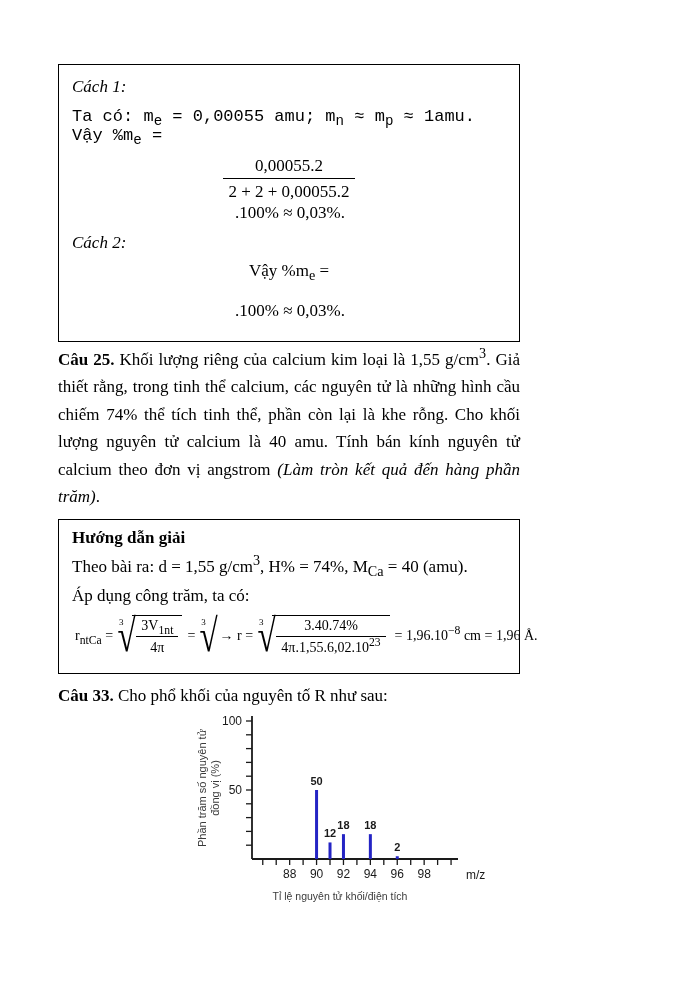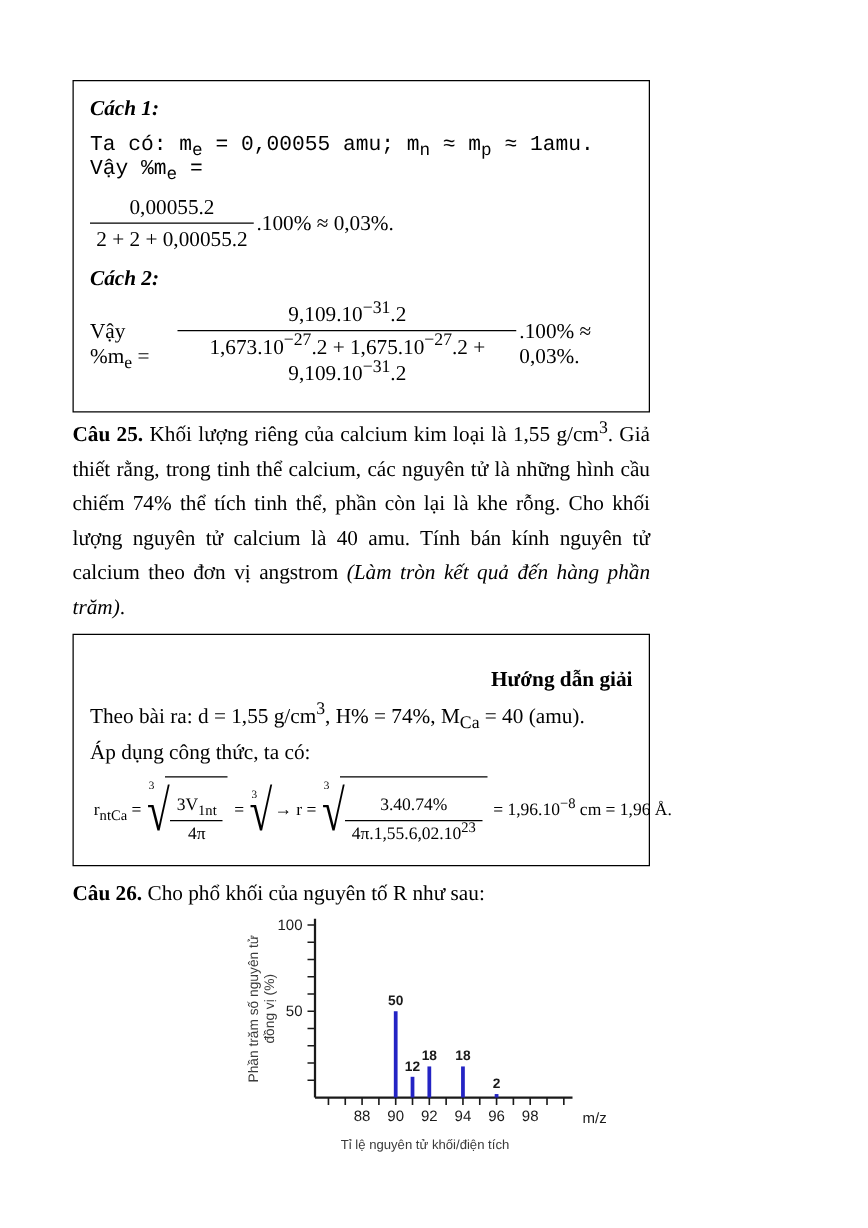--- a/index.html
+++ b/index.html
@@ -7,39 +7,39 @@
     width:694px;height:982px;
     font-family:"Liberation Serif","DejaVu Serif",serif;
     font-size:17px;color:#000;overflow:hidden;
   }
   .content{padding:64px 58px 0 58px;width:578px;box-sizing:border-box;}
   .box{
     border:1.6px solid #000;
     padding:6px 13px 10px 13px;
     margin:0 0 2px 0;
   }
-  .heading-bi{font-weight:bold;font-style:italic;margin:6px 0 8px 0;}
+  .heading-bi{font-weight:normal;font-style:italic;margin:6px 0 8px 0;}
   .bold{font-weight:bold;}
   .t-line{margin:10px 0;font-family:Liberation Mono, monospace;}
-  .math-row{display:flex;align-items:center;margin:8px 0 10px 0;}
+  .math-row{display:flex;align-items:center;margin:8px 0 10px 0;flex-direction:column;}
   .math-row .after{margin-left:2px;}
   .frac{display:inline-block;text-align:center;vertical-align:middle;line-height:1.25;}
   .frac .num{display:block;padding:0 5px 2px 5px;}
   .frac .den{display:block;border-top:1.4px solid #000;padding:2px 5px 0 5px;}
   .para{margin:4px 0 8px 0;line-height:1.62;text-align:justify;}
   .q-label{font-weight:bold;}
   .note-italic{font-style:italic;}
   .sol-row{margin:9px 0;}
-  .sol-row.first{margin-top:20px;text-align:right;}
+  .sol-row.first{margin-top:2px;}
   .formula-row{display:flex;align-items:center;margin:8px 0 6px 0;font-size:14px;white-space:nowrap;}
   .formula-row .chunk{margin:0 3px;}
   .radical{display:inline-flex;align-items:center;position:relative;vertical-align:middle;margin:0 2px;}
   .rad-idx{position:absolute;left:1px;top:2px;font-size:9px;z-index:1;}
   .rad-sign{font-size:46px;line-height:0.92;font-weight:400;transform:scaleX(.72);margin:0 -7px 0 -4px;}
-  .rad-body{display:inline-block;border-top:1.5px solid #000;padding:14px 4px 0 4px;text-decoration:underline;}
+  .rad-body{display:inline-block;border-top:1.5px solid #000;padding:1px 4px 0 4px;text-decoration:underline;}
   .q26-line{margin:12px 0 6px 0;}
   #chart{margin:4px 0 0 132px;}
   sup,sub{line-height:0;}
 </style>
 </head>
 <body>
 
 <div class="content">
 
   <div class="box">
@@ -48,34 +48,30 @@
     <div class="math-row">
       <span class="frac">
         <span class="num">0,00055.2</span>
         <span class="den">2 + 2 + 0,00055.2</span>
       </span>
       <span class="after">.100% ≈ 0,03%.</span>
     </div>
     <p class="heading-bi">Cách 2:</p>
     <div class="math-row">
       <span>Vậy %m<sub>e</sub> =</span>&nbsp;
-      <span class="frac">
-        <span class="num">9,109.10<sup>−31</sup>.2</span>
-        <span class="den">1,673.10<sup>−27</sup>.2 + 1,675.10<sup>−27</sup>.2 + 9,109.10<sup>−31</sup>.2</span>
-      </span>
       <span class="after">.100% ≈ 0,03%.</span>
     </div>
   </div>
 
   <p class="para"><span class="q-label">Câu 25.</span><span> Khối lượng riêng của calcium kim loại là 1,55 g/cm<sup>3</sup>. Giả thiết rằng, trong tinh thể calcium, các nguyên tử là những hình cầu chiếm 74% thể tích tinh thể, phần còn lại là khe rỗng. Cho khối lượng nguyên tử calcium là 40 amu. Tính bán kính nguyên tử calcium theo đơn vị angstrom </span><span class="note-italic">(Làm tròn kết quả đến hàng phần trăm)</span><span>.</span></p>
 
   <div class="box">
     <p class="sol-row first bold">Hướng dẫn giải</p>
     <p class="sol-row">Theo bài ra: d = 1,55 g/cm<sup>3</sup>, H% = 74%, M<sub>Ca</sub> = 40 (amu).</p>
-    <p class="sol-row">Áp dụng công thức, ta có:</p>
+    <p class="sol-row">Áp dụng công trăm, ta có:</p>
     <div class="formula-row">
       <span class="chunk">r<sub>ntCa</sub> =</span>
       <span class="radical">
         <span class="rad-idx">3</span>
         <span class="rad-sign">√</span>
         <span class="rad-body">
           <span class="frac">
             <span class="num">3V<sub>1nt</sub></span>
             <span class="den">4π</span>
           </span>
@@ -94,21 +90,21 @@
           <span class="frac">
             <span class="num">3.40.74%</span>
             <span class="den">4π.1,55.6,02.10<sup>23</sup></span>
           </span>
         </span>
       </span>
       <span class="chunk">= 1,96.10<sup>−8</sup> cm = 1,96 Å.</span>
     </div>
   </div>
 
-  <p class="q26-line"><span class="q-label">Câu 26.</span><span> Cho phổ khối của nguyên tố R như sau:</span></p>
+  <p class="q26-line"><span class="q-label">Câu 33.</span><span> Cho phổ khối của nguyên tố R như sau:</span></p>
 
   <div id="chart"><svg width="320" height="202">
         <line x1="62" y1="4" x2="62" y2="147" stroke="#1a1a1a" stroke-width="1.8"></line>
         <line x1="62" y1="147" x2="268" y2="147" stroke="#1a1a1a" stroke-width="1.8"></line>
         <line x1="56" y1="133.2" x2="62" y2="133.2" stroke="#1a1a1a" stroke-width="1.3"></line>
         <line x1="56" y1="119.4" x2="62" y2="119.4" stroke="#1a1a1a" stroke-width="1.3"></line>
         <line x1="56" y1="105.6" x2="62" y2="105.6" stroke="#1a1a1a" stroke-width="1.3"></line>
         <line x1="56" y1="91.80000000000001" x2="62" y2="91.80000000000001" stroke="#1a1a1a" stroke-width="1.3"></line>
         <line x1="56" y1="78" x2="62" y2="78" stroke="#1a1a1a" stroke-width="1.3"></line>
         <line x1="56" y1="64.2" x2="62" y2="64.2" stroke="#1a1a1a" stroke-width="1.3"></line>

